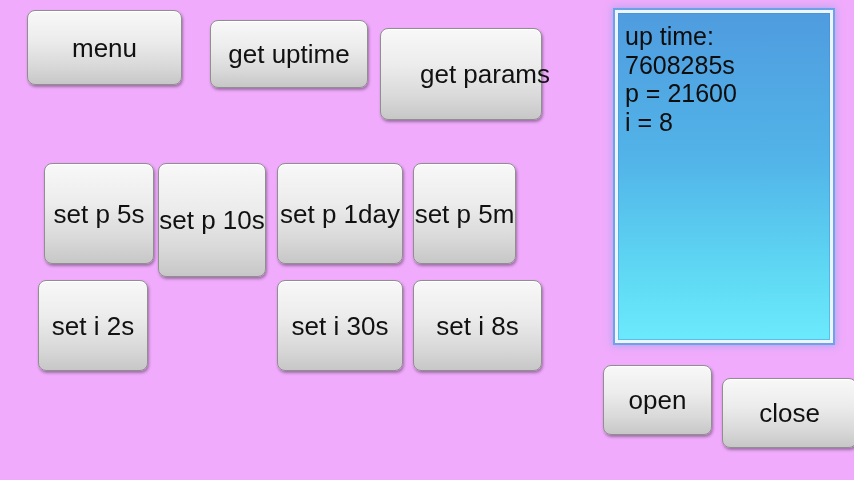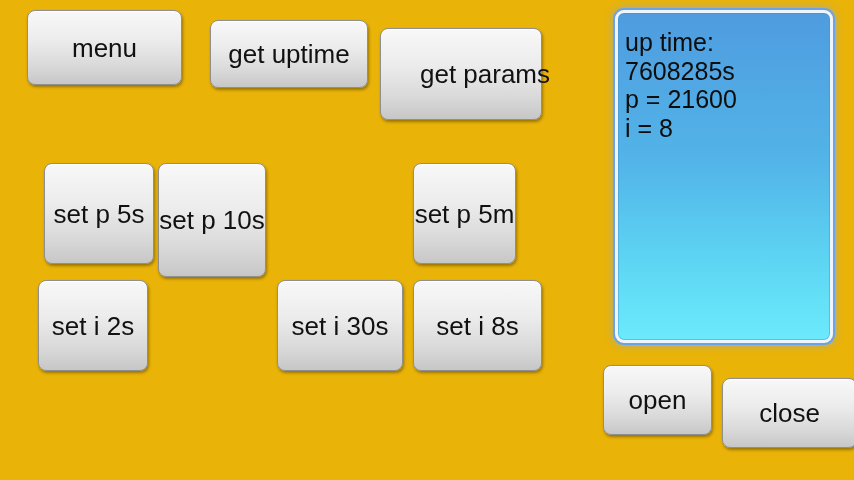--- a/index.html
+++ b/index.html
@@ -5,21 +5,21 @@
   html, body {
     margin: 0;
     padding: 0;
     background: #ffffff;
     font-family: "Liberation Sans", "DejaVu Sans", sans-serif;
   }
   #screen {
     position: relative;
     width: 854px;
     height: 480px;
-    background: #eab308;
+    background: #f0abfc;
     overflow: hidden;
   }
   .btn {
     position: absolute;
     box-sizing: border-box;
     display: flex;
     align-items: center;
     justify-content: center;
     background: linear-gradient(180deg, #f8f8f8 0%, #ececec 40%, #d9d9d9 75%, #c7c7c7 100%);
     border: 1px solid #8f8f8f;
@@ -33,26 +33,26 @@
     cursor: pointer;
     white-space: nowrap;
   }
   .panel {
     position: absolute;
     left: 615px;
     top: 10px;
     width: 218px;
     height: 333px;
     box-sizing: border-box;
-    border-radius: 9px;
+    border-radius: 0;
     border: 3px solid #eef5fe;
     background: linear-gradient(180deg, #4f9cdf 0%, #52b4e8 45%, #5fd9f4 80%, #6ceafc 100%);
     box-shadow: 0 0 0 2px #6ba2e8, 0 0 7px 3px rgba(130,170,230,0.55),
                 inset 0 0 0 1px rgba(70,140,205,0.45);
-    padding: 15px 7px 0 7px;
+    padding: 9px 7px 0 7px;
     overflow: hidden;
   }
   .panel-line {
     color: #0d0d0d;
     font-size: 25px;
     line-height: 28.5px;
     white-space: nowrap;
   }
 </style>
 </head>
@@ -63,20 +63,21 @@
   <button class="btn" style="left:27px; top:10px; width:155px; height:75px;">menu</button>
 
   <button class="btn" style="left:210px; top:20px; width:158px; height:68px;">get uptime</button>
 
   <button class="btn" style="left:380px; top:28px; width:162px; height:92px;padding-left:48px;">get params</button>
 
   <button class="btn" style="left:44px; top:163px; width:110px; height:101px;">set p 5s</button>
 
   <button class="btn" style="left:158px; top:163px; width:108px; height:114px;">set p 10s</button>
 
+  <button class="btn" style="left:277px; top:163px; width:126px; height:101px;">set p 1day</button>
 
   <button class="btn" style="left:413px; top:163px; width:103px; height:101px;">set p 5m</button>
 
   <button class="btn" style="left:38px; top:280px; width:110px; height:91px;">set i 2s</button>
 
 
   <button class="btn" style="left:277px; top:280px; width:126px; height:91px;">set i 30s</button>
 
   <button class="btn" style="left:413px; top:280px; width:129px; height:91px;">set i 8s</button>
 

